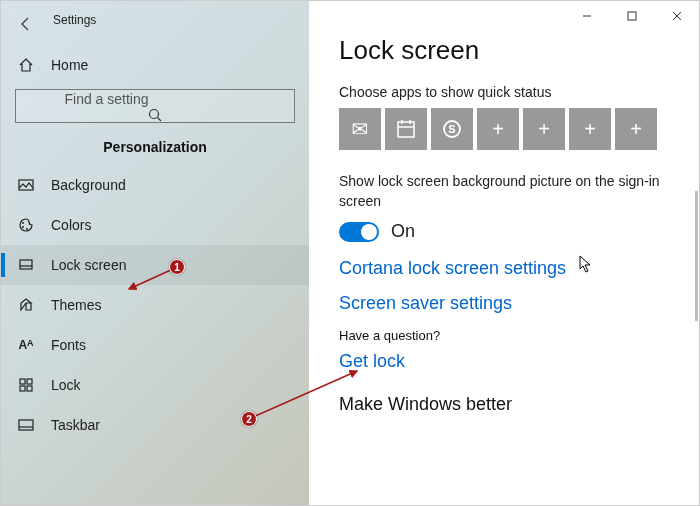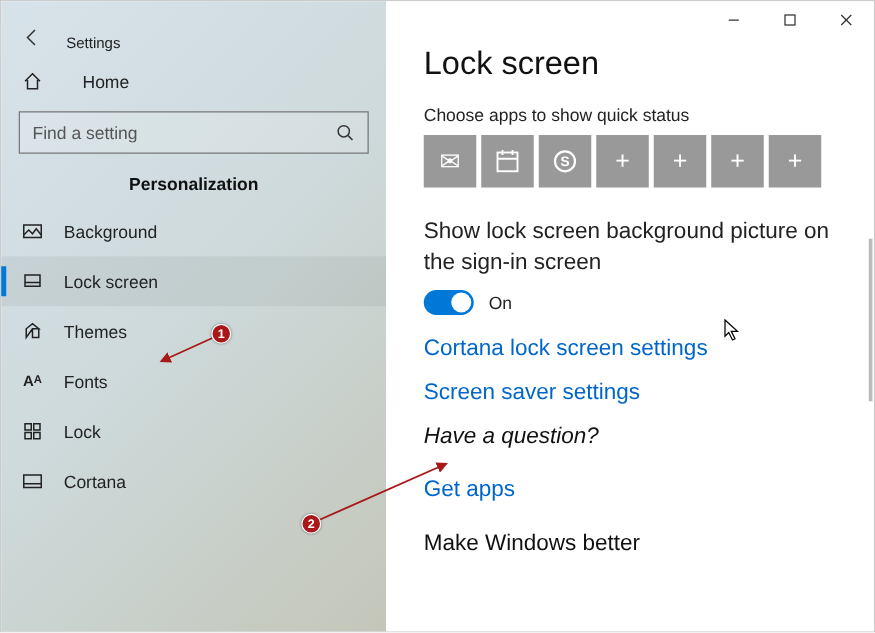--- a/index.html
+++ b/index.html
@@ -1,49 +1,49 @@
 <!DOCTYPE html>
 <html><head>
 <meta charset="utf-8">
 <style>
   * { box-sizing: border-box; margin: 0; padding: 0; font-family: "Segoe UI", Arial, sans-serif; }
   body { width: 700px; height: 506px; overflow: hidden; background: #fff; position: relative; }
   .window { display: flex; width: 100%; height: 100%; border: 1px solid #ccc; position: relative; }
   .titlebar { position: absolute; top: 0; right: 0; height: 30px; display: flex; align-items: center; z-index: 10; }
   .titlebar .btn { width: 45px; height: 30px; display: flex; align-items: center; justify-content: center; color: #333; font-size: 11px; }
   .sidebar { width: 308px; height: 100%; background: linear-gradient(135deg,#d7e3ea 0%,#cdd9da 50%,#c4c6b9 100%); padding-top: 12px; position: relative; }
-  .topbar { display: flex; align-items: flex-end; padding: 0 14px 6px 14px; height: 34px; }
+  .topbar { display: flex; align-items: flex-start; padding: 0 14px 6px 14px; height: 34px; }
   .back { width: 22px; height: 22px; display:flex; align-items:center; justify-content:center; color:#333; }
   .apptitle { font-size: 12px; margin-left: 16px; color:#222; }
   .home-row { display:flex; align-items:center; padding: 8px 14px; height: 36px; color:#222; font-size:14px; }
   .home-row .icon { width: 22px; display:flex; justify-content:center; }
-  .home-row .lbl { margin-left: 29px; }
-  .searchbox { margin: 6px 14px 10px 14px; height: 34px; border: 1px solid #777; background: rgba(255,255,255,0.15); display:flex; align-items:center; padding: 16px 10px; }
+  .home-row .lbl { margin-left: 14px; }
+  .searchbox { margin: 6px 14px 10px 14px; height: 34px; border: 1px solid #777; background: rgba(255,255,255,0.15); display:flex; align-items:center; padding: 1px 10px; flex-direction: column; }
   .searchbox input { flex:1; border:none; background:transparent; outline:none; font-size:14px; color:#555; }
   .searchbox input::placeholder { color:#555; }
   .searchbox .sicon { color:#333; }
   .section-title { font-weight:700; font-size:14px; padding: 6px 14px 10px 14px; color:#111;text-align:center; }
   .nav-item { display:flex; align-items:center; height:40px; padding: 0 14px; font-size:14px; color:#222; position:relative; }
   .nav-item .icon { width:22px; display:flex; justify-content:center; color:#222; }
   .nav-item .lbl { margin-left:14px; }
   .nav-item.selected::before { content:""; position:absolute; left:0; top:8px; bottom:8px; width:4px; background:#0078d7; }
   .nav-item.selected { background: rgba(0,0,0,0.05); }
 
   .content { flex:1; background:#fff; padding: 34px 30px 0 30px; overflow:hidden; position:relative; }
   .content h1 { font-weight:400; font-size:26px; color:#111; margin-bottom:18px; }
   .sublabel { font-size:14px; color:#222; margin-bottom:8px; }
   .tilerow { display:flex; gap:4px; margin-bottom:22px; }
   .tile { width:42px; height:42px; background:#999; color:#fff; display:flex; align-items:center; justify-content:center; font-size:20px; }
-  .desc { font-size:18px; color:#222; line-height:1.4; margin-bottom:10px; max-width: 340px; }
+  .desc { font-size:14px; color:#222; line-height:1.4; margin-bottom:10px; max-width: 340px; }
   .toggle-row { display:flex; align-items:center; margin-bottom:16px; }
   .toggle { width:40px; height:20px; border-radius:10px; background:#0078d7; position:relative; }
   .toggle .knob { position:absolute; right:2px; top:2px; width:16px; height:16px; border-radius:50%; background:#fff; }
-  .toggle-label { margin-left:12px; font-size:14px; color:#222; }
+  .toggle-label { margin-left:12px; font-size:18px; color:#222; }
   .link { color:#0066cc; font-size:18px; margin-bottom:14px; display:block; }
-  .question { font-size:18px; color:#111; margin-top:8px; margin-bottom:22px; font-weight:400;font-style:italic; }
+  .question { font-size:13px; color:#111; margin-top:8px; margin-bottom:8px; font-weight:400; }
   .cutoff { font-size:18px; color:#111; margin-top:22px; }
 
   .scrollbar { position:absolute; right:1px; top:190px; width:3px; height:130px; background:#bbb; }
 
   
   .marker { position:absolute; width:16px; height:16px; border-radius:50%; background:#a91818; color:#fff; font-size:10px; font-weight:bold; display:flex; align-items:center; justify-content:center; border:1px solid #fff; box-shadow:0 0 2px rgba(0,0,0,0.5); z-index:20; }
   .arrow { position:absolute; z-index:19; pointer-events:none; }
   .cursor { position:absolute; z-index:21; }
 
   svg { display:block; }
@@ -106,20 +106,31 @@
     <div class="nav-item">
       <span class="icon">
         <svg width="16" height="16">
             <rect x="1" y="3" width="14" height="10" fill="none" stroke="#222" stroke-width="1.2"></rect>
             <path d="M1 11 L5 7 L8 10 L11 6 L15 11" fill="none" stroke="#222" stroke-width="1.2"></path>
           </svg>
       </span>
       <span class="lbl">Background</span>
     </div>
 
+    <div class="nav-item">
+      <span class="icon">
+        <svg width="16" height="16">
+            <path d="M8 2 A6 6 0 1 0 14 8 A3 3 0 0 1 11 5 A3 3 0 0 0 8 2" fill="none" stroke="#222" stroke-width="1.2"></path>
+            <circle cx="5" cy="6" r="1" fill="#222"></circle>
+            <circle cx="5" cy="10" r="1" fill="#222"></circle>
+            <circle cx="9" cy="12" r="1" fill="#222"></circle>
+          </svg>
+      </span>
+      <span class="lbl">Colors</span>
+    </div>
 
     <div class="nav-item selected">
       <span class="icon">
         <svg width="16" height="16">
             <rect x="2" y="3" width="12" height="9" fill="none" stroke="#222" stroke-width="1.2"></rect>
             <line x1="2" y1="9" x2="14" y2="9" stroke="#222" stroke-width="1.2"></line>
           </svg>
       </span>
       <span class="lbl">Lock screen</span>
     </div>
@@ -150,21 +161,21 @@
       <span class="lbl">Lock</span>
     </div>
 
     <div class="nav-item">
       <span class="icon">
         <svg width="16" height="16">
             <rect x="1" y="3" width="14" height="10" fill="none" stroke="#222" stroke-width="1.2"></rect>
             <line x1="1" y1="10" x2="15" y2="10" stroke="#222" stroke-width="1.2"></line>
           </svg>
       </span>
-      <span class="lbl">Cortana</span>
+      <span class="lbl">Taskbar</span>
     </div>
   </div>
 
   <div class="content">
     <h1>Lock screen</h1>
 
     <div class="sublabel">Choose apps to show quick status</div>
     <div class="tilerow">
       <div class="tile">
         <span>✉</span>
@@ -206,21 +217,21 @@
       <div class="toggle">
           <div class="knob"></div>
         </div>
       <div class="toggle-label">On</div>
     </div>
 
     <a class="link">Cortana lock screen settings</a>
     <a class="link">Screen saver settings</a>
 
     <div class="question">Have a question?</div>
-    <a class="link" style="margin-bottom:0">Get apps</a>
+    <a class="link" style="margin-bottom:0">Get lock</a>
 
     <div class="cutoff">Make Windows better</div>
 
     <div class="scrollbar"></div>
   </div>
 
   <svg class="arrow" style="left:120px; top:264px;" width="60" height="30">
     <defs>
         <marker id="ah1" markerWidth="6" markerHeight="6" refX="5" refY="3" orient="auto">
           <path d="M0 0 L6 3 L0 6 Z" fill="#a91818"></path>

